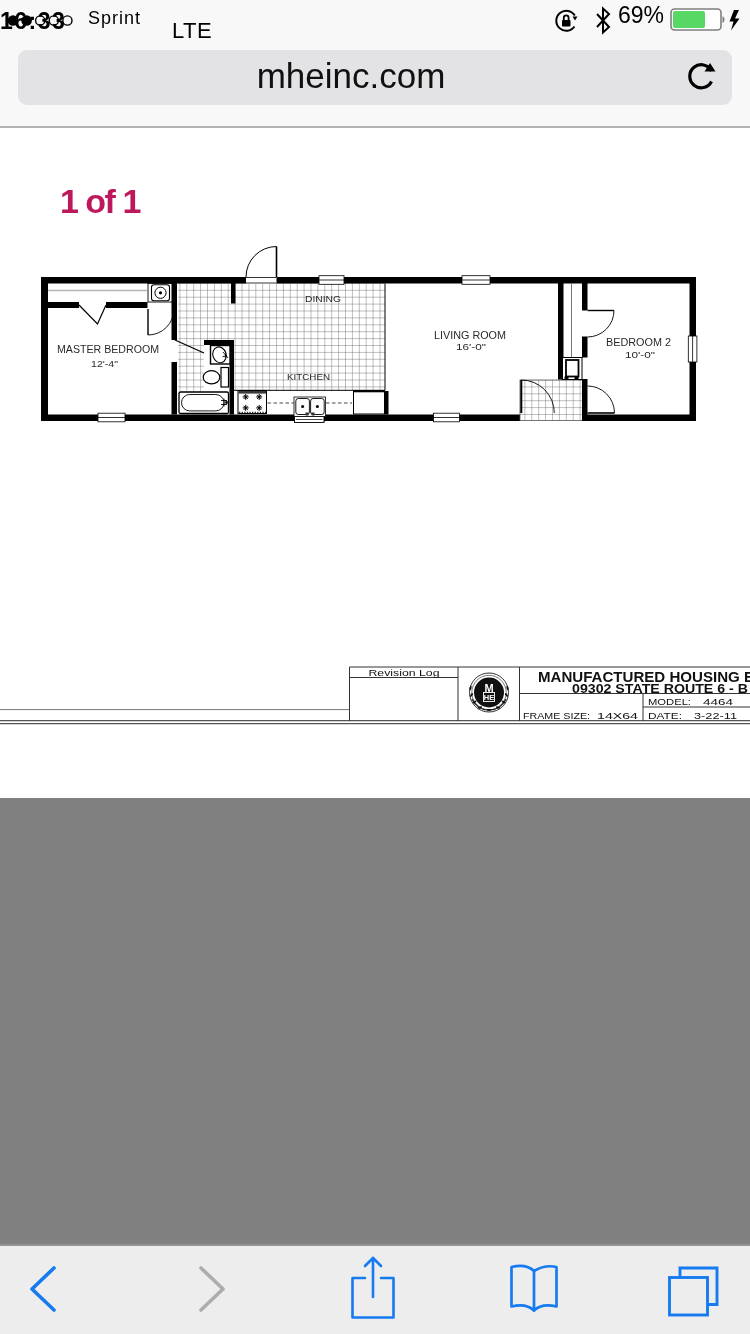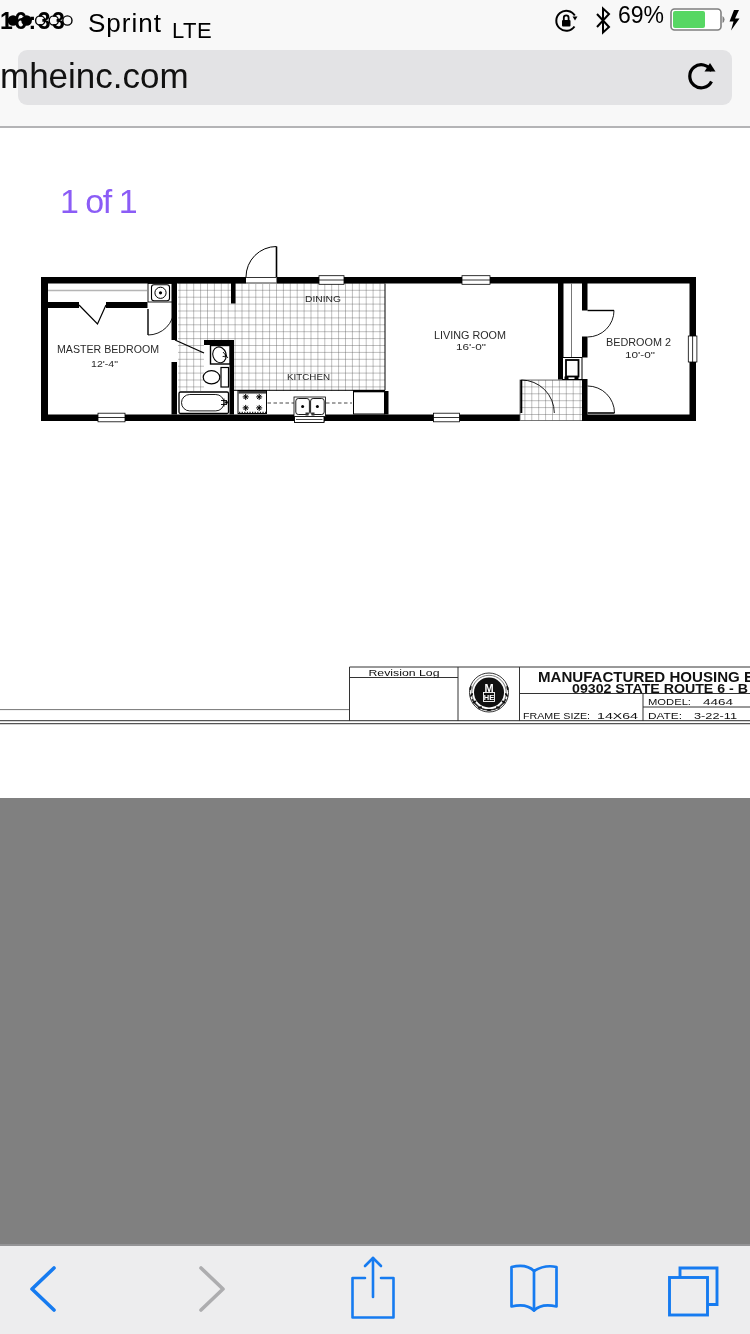--- a/index.html
+++ b/index.html
@@ -1,41 +1,41 @@
 <!DOCTYPE html>
 <html><head>
 <meta charset="utf-8">
 <style>
 html,body{margin:0;padding:0;}
 body{width:750px;height:1334px;background:#fff;font-family:"Liberation Sans",sans-serif;position:relative;overflow:hidden;}
 .abs{position:absolute;}
 #chrome{position:absolute;left:0;top:0;width:750px;height:127px;background:#f8f8f8;}
 #divider{position:absolute;left:0;top:126px;width:750px;height:2px;background:#b4b4b6;}
 #urlfield{position:absolute;left:18px;top:50px;width:714px;height:55px;background:#e3e3e5;border-radius:9px;}
-#urltext{position:absolute;left:0;top:56px;width:702px;font-size:35px;color:#111;}
-#pageof{position:absolute;left:60px;top:182px;font-size:34px;font-weight:normal;color:#8b5cf6;letter-spacing:-1.5px;}
+#urltext{position:absolute;left:0;top:56px;width:702px;text-align:center;font-size:35px;color:#111;}
+#pageof{position:absolute;left:60px;top:182px;font-size:34px;font-weight:bold;color:#be185d;letter-spacing:-1.5px;}
 #grayarea{position:absolute;left:0;top:798px;width:750px;height:446px;background:#808080;}
 #toolbar{position:absolute;left:0;top:1244px;width:750px;height:90px;background:#ededee;border-top:2.5px solid #949496;box-sizing:border-box;}
 .st{position:absolute;font-size:23px;color:#000;top:7px;}
 </style>
 </head>
 <body>
 <div id="chrome"></div>
 <div id="divider"></div>
 <div id="urlfield"></div>
 <div id="urltext">mheinc.com</div>
 
 <svg class="abs" style="left:0;top:0" width="750" height="45" viewBox="0 0 750 45">
   <circle cx="13" cy="20.5" r="5.3" fill="#000"></circle>
   <circle cx="26.6" cy="20.5" r="5.3" fill="#000"></circle>
   <circle cx="40.2" cy="20.5" r="4.6" fill="none" stroke="#000" stroke-width="1.4"></circle>
   <circle cx="53.8" cy="20.5" r="4.6" fill="none" stroke="#000" stroke-width="1.4"></circle>
   <circle cx="67.4" cy="20.5" r="4.6" fill="none" stroke="#000" stroke-width="1.4"></circle>
 </svg>
-<div class="st" style="left:88px;font-size:26px;top:8px;letter-spacing:1px;">Sprint</div>
+<div class="st" style="left:88px;font-size:18px;top:8px;letter-spacing:1px;">Sprint</div>
 <div class="st" style="left:172px;font-size:22px;top:8px;letter-spacing:0.5px;margin-top:10px;">LTE</div>
 <div class="st" style="left:0;width:750px;text-align:left;font-weight:bold;font-size:23px;letter-spacing:1.5px;top:8px;">16:33</div>
 <div class="st" style="left:618px;font-size:23px;top:2px;">69%</div>
 
 <svg class="abs" style="left:553px;top:8px" width="26" height="26" viewBox="0 0 26 26">
   <path d="M 21.5 18.5 A 10 10 0 1 1 21.8 7.5" fill="none" stroke="#000" stroke-width="2"></path>
   <path d="M 22 12.5 l 2.5 -4 h -5 z" fill="#000"></path>
   <rect x="9" y="12" width="8.5" height="6.5" rx="1" fill="#000"></rect>
   <path d="M 10.8 12 v -2.3 a 2.4 2.4 0 0 1 4.8 0 V 12" fill="none" stroke="#000" stroke-width="1.8"></path>
 </svg>

